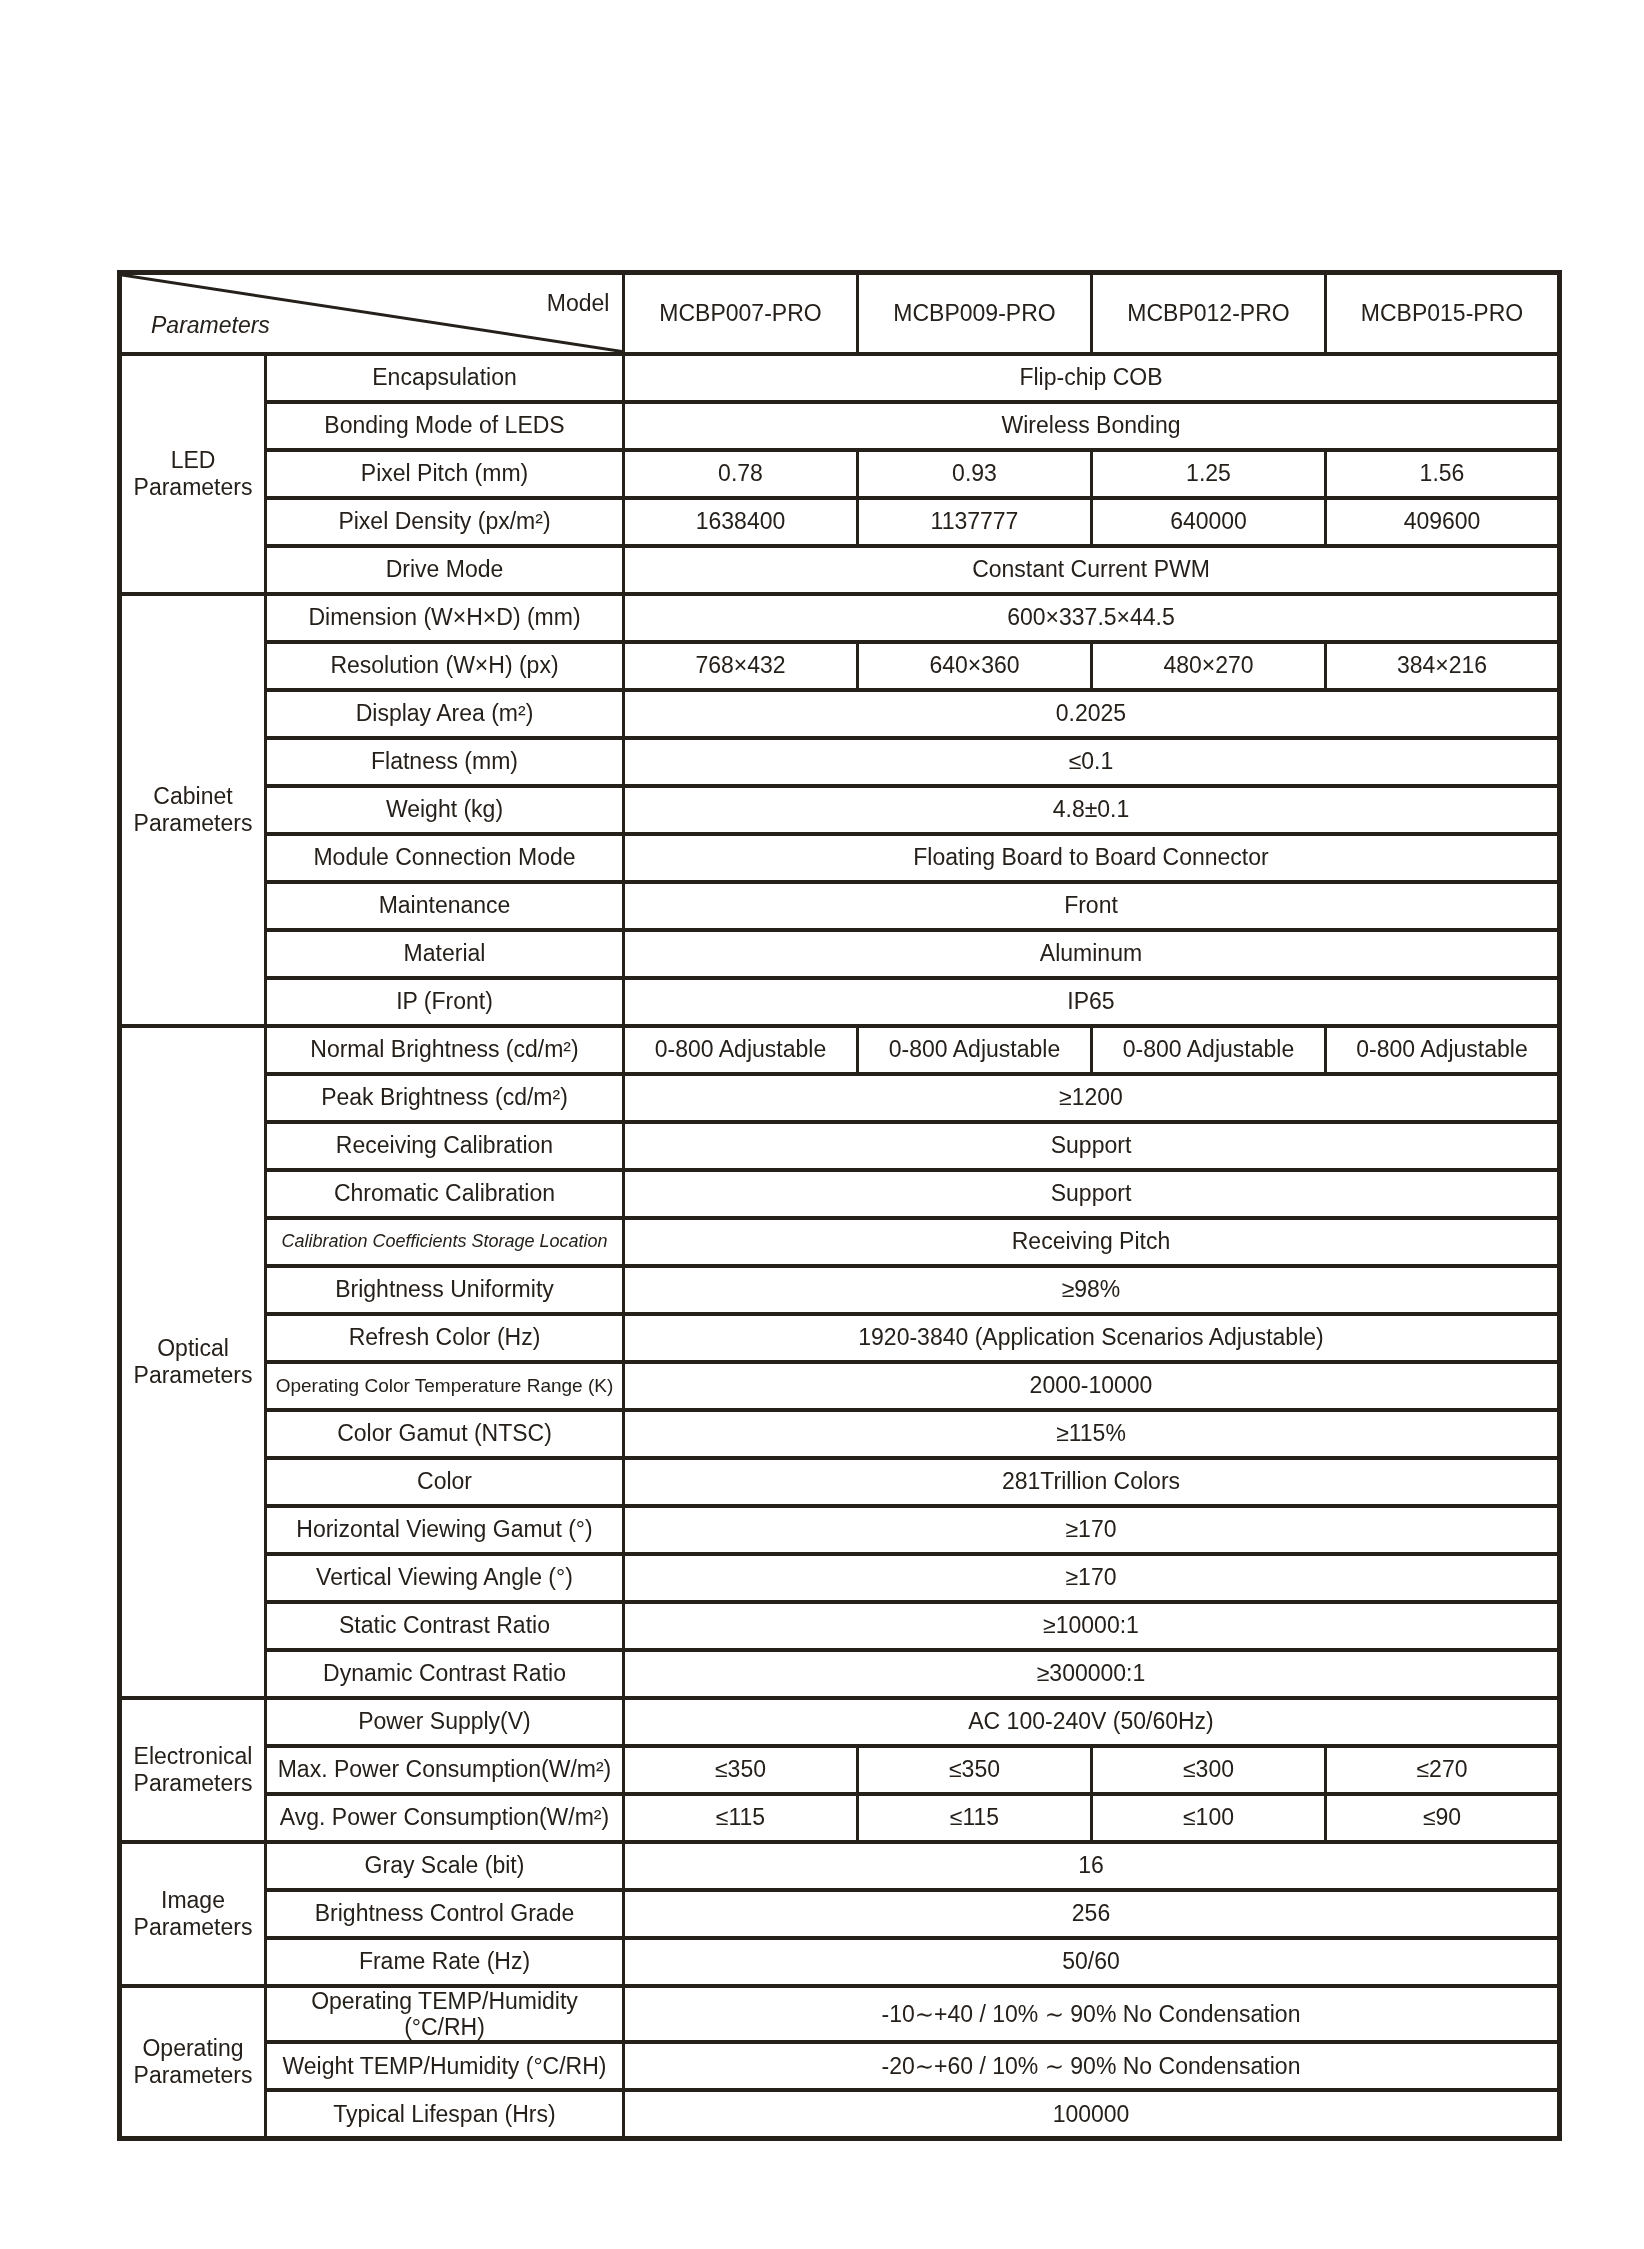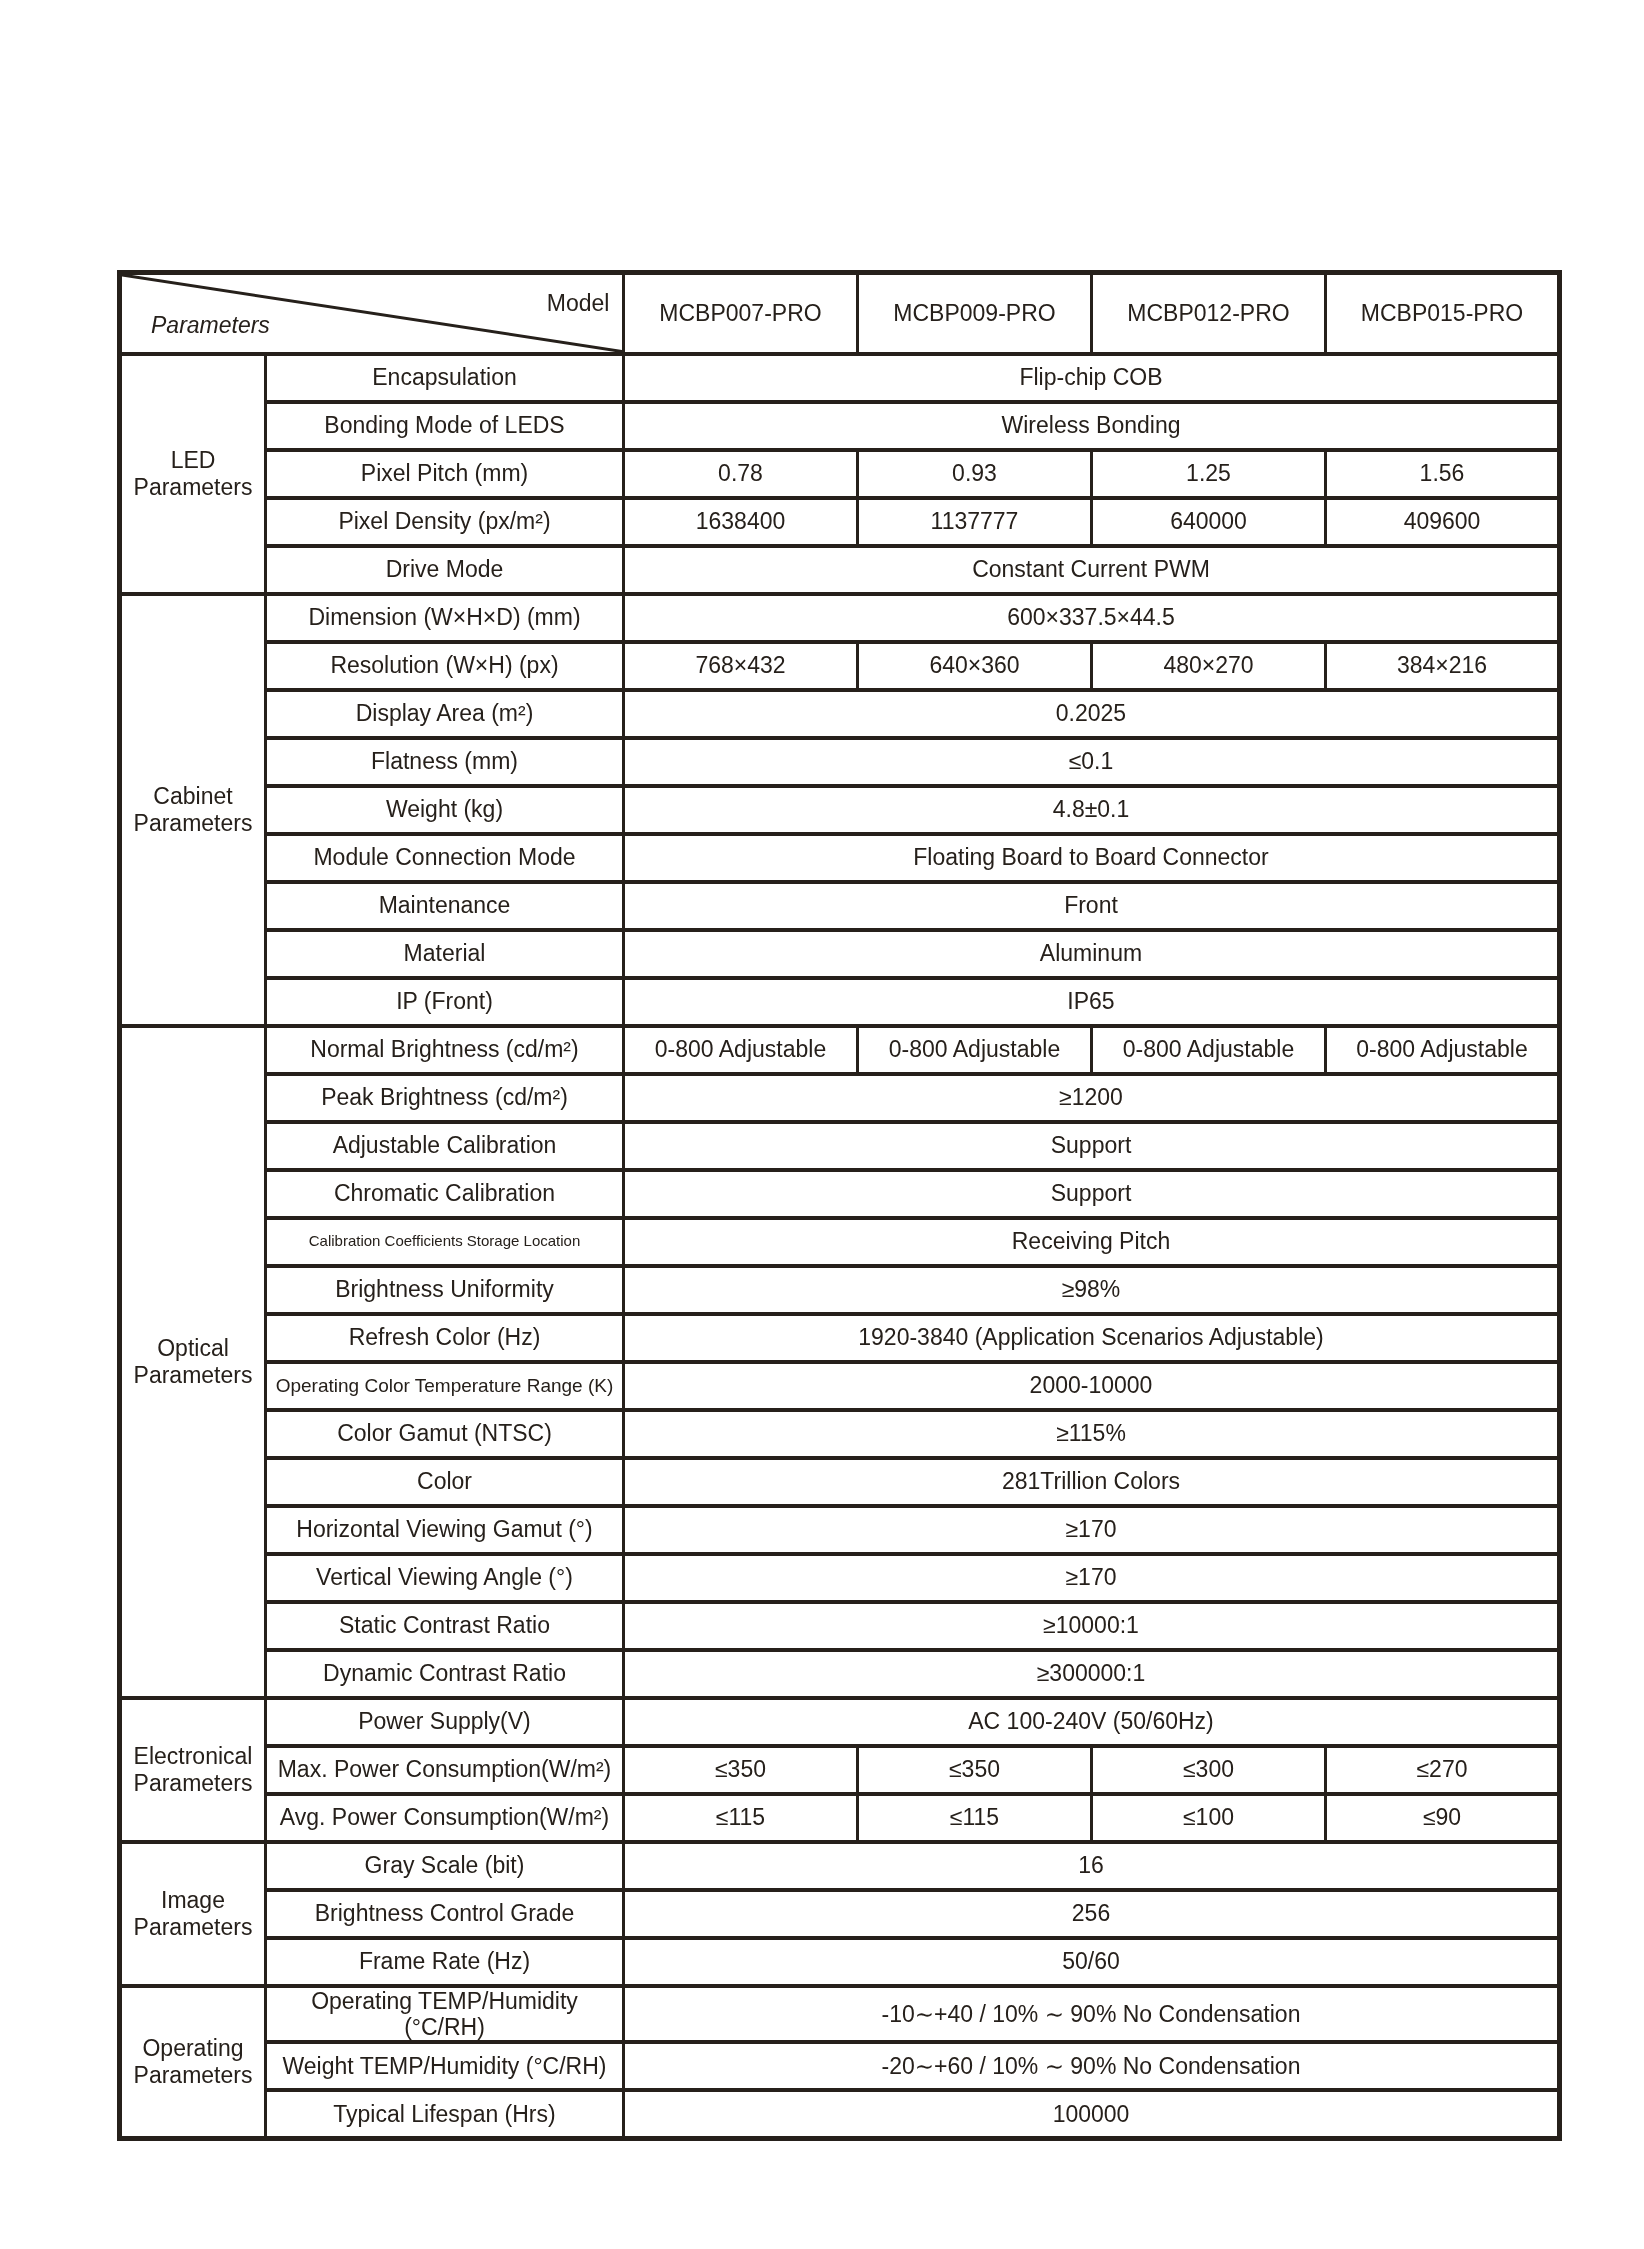--- a/index.html
+++ b/index.html
@@ -33,21 +33,21 @@
   }
   tr { height: 48px; }
   tr.head { height: 81px; }
   td.cat { width: 146px; }
   td.diag { padding: 0; position: relative; }
   .diagwrap { position: absolute; top:0; left:0; right:0; bottom:0; }
   svg.diagline { position: absolute; top: 0; left: 0; width: 100%; height: 100%; display: block; }
   svg.diagline line { stroke: var(--border, #26201b); stroke-width: 6; }
   .corner-model { position: absolute; top: 14.7px; right: 12.6px; }
   .corner-params { position: absolute; bottom: 12.6px; left: 29px; font-style: italic; }
-  .twoline { font-size: 15px; line-height: 1.1; }
+  .twoline { font-size: 18px; line-height: 1.1; font-style: italic; }
   .small { font-size: 19px; }
 </style>
 </head>
 <body>
 
 <div class="sheet">
 <table class="spec">
 <colgroup>
   <col style="width:146px">
         <col style="width:358px">
@@ -149,21 +149,21 @@
   <td>0-800 Adjustable</td>
   <td>0-800 Adjustable</td>
   <td>0-800 Adjustable</td>
   <td>0-800 Adjustable</td>
 </tr>
 <tr>
   <td>Peak Brightness (cd/m²)</td>
   <td colspan="4">≥1200</td>
 </tr>
 <tr>
-  <td>Adjustable Calibration</td>
+  <td>Receiving Calibration</td>
   <td colspan="4">Support</td>
 </tr>
 <tr>
   <td>Chromatic Calibration</td>
   <td colspan="4">Support</td>
 </tr>
 <tr>
   <td class="twoline">Calibration Coefficients Storage Location</td>
   <td colspan="4">Receiving Pitch</td>
 </tr>

